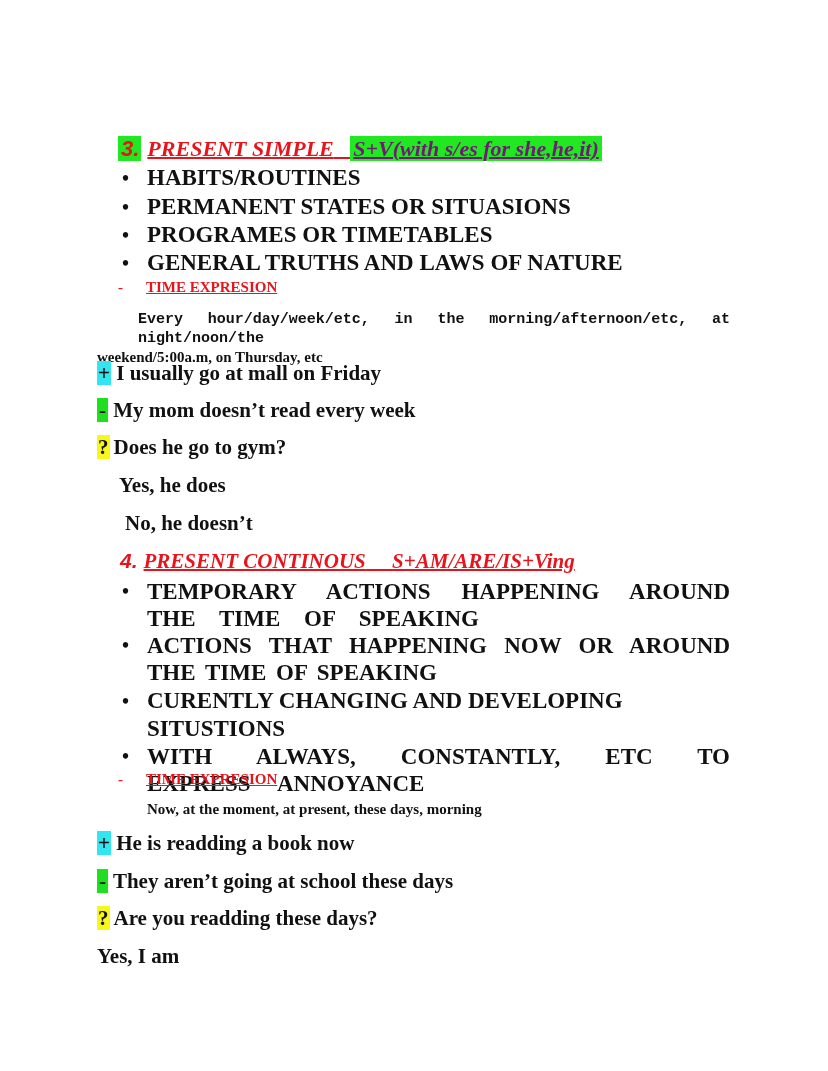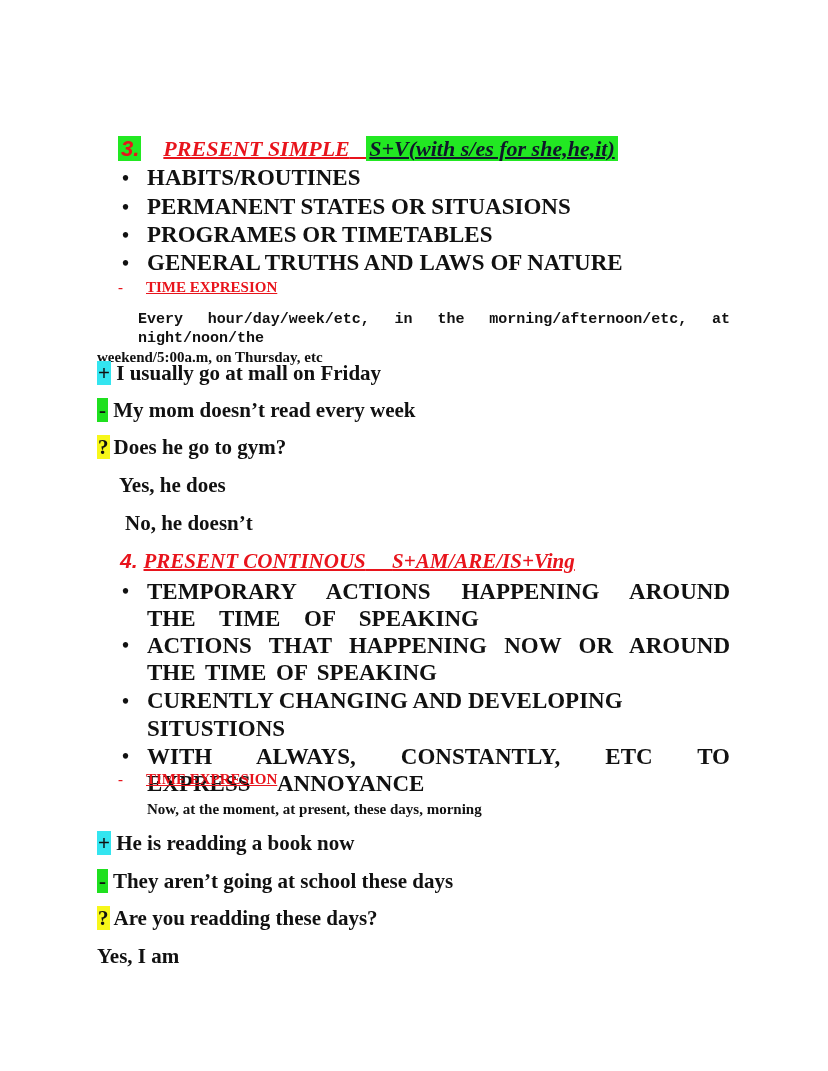--- a/index.html
+++ b/index.html
@@ -4,39 +4,39 @@
 <style>
   html, body { margin:0; padding:0; background:#ffffff; }
   body { width:828px; height:1071px; position:relative; overflow:hidden;
          font-family:"Liberation Serif", "DejaVu Serif", serif; color:#111; }
   .abs { position:absolute; white-space:nowrap; }
   .h-title { font-size:22px; font-weight:bold; font-style:italic; line-height:26px; }
   .num { font-family:"Liberation Sans", sans-serif; font-style:italic; font-weight:bold; color:#e8141c; }
   .red { color:#e8141c; }
   .green-bg { background:#22e822; }
   .u { text-decoration:underline; text-decoration-thickness:2px; }
-  .brown { color:#0f172a; }
+  .brown { color:#701a75; }
   .bullet-list { position:absolute; left:118px; margin:0; padding:0; list-style:none; }
   .bullet-list li { position:relative; padding-left:29px; font-size:23px; font-weight:bold; line-height:28px; }
   .bullet-list li::before { content:"\2022"; position:absolute; left:4px; top:0; font-size:20px; }
   .te { font-size:15px; font-weight:bold; line-height:18px; }
   .te .dash { display:inline-block; width:28px; color:#e8141c; }
   .te .lbl { color:#e8141c; text-decoration:underline; }
   .para { font-size:15px; font-weight:bold; line-height:19px; }
   .ex { font-size:21px; font-weight:bold; line-height:26px; }
   .mark { display:inline-block; padding:0 1px; line-height:24px; }
   .cyan { background:#33e5f0; }
   .grn { background:#1fe01f; }
   .yel { background:#f7f71a; }
 </style>
 </head>
 <body>
 
 <div class="abs h-title" style="left:118px; top:136px;">
-  <span class="num green-bg" style="padding:0 2px 0 3px;">3.</span><span class="red u" style="margin-left:22px;font-style:italic;">PRESENT SIMPLE</span><span class="red u">&nbsp;&nbsp;&nbsp;</span><span class="green-bg brown u" style="padding:0 3px;">S+V(with s/es for she,he,it)</span>
+  <span class="num green-bg" style="padding:0 2px 0 3px;">3.</span><span class="red u" style="margin-left:6px;font-style:italic;">PRESENT SIMPLE</span><span class="red u">&nbsp;&nbsp;&nbsp;</span><span class="green-bg brown u" style="padding:0 3px;">S+V(with s/es for she,he,it)</span>
 </div>
 
 <ul class="bullet-list" style="top:164px;">
   <li>HABITS/ROUTINES</li>
   <li style="margin-top:1px;">PERMANENT STATES OR SITUASIONS</li>
   <li>PROGRAMES OR TIMETABLES</li>
   <li>GENERAL TRUTHS AND LAWS OF NATURE</li>
 </ul>
 
 <div class="abs te" style="left:118px; top:278px;">

